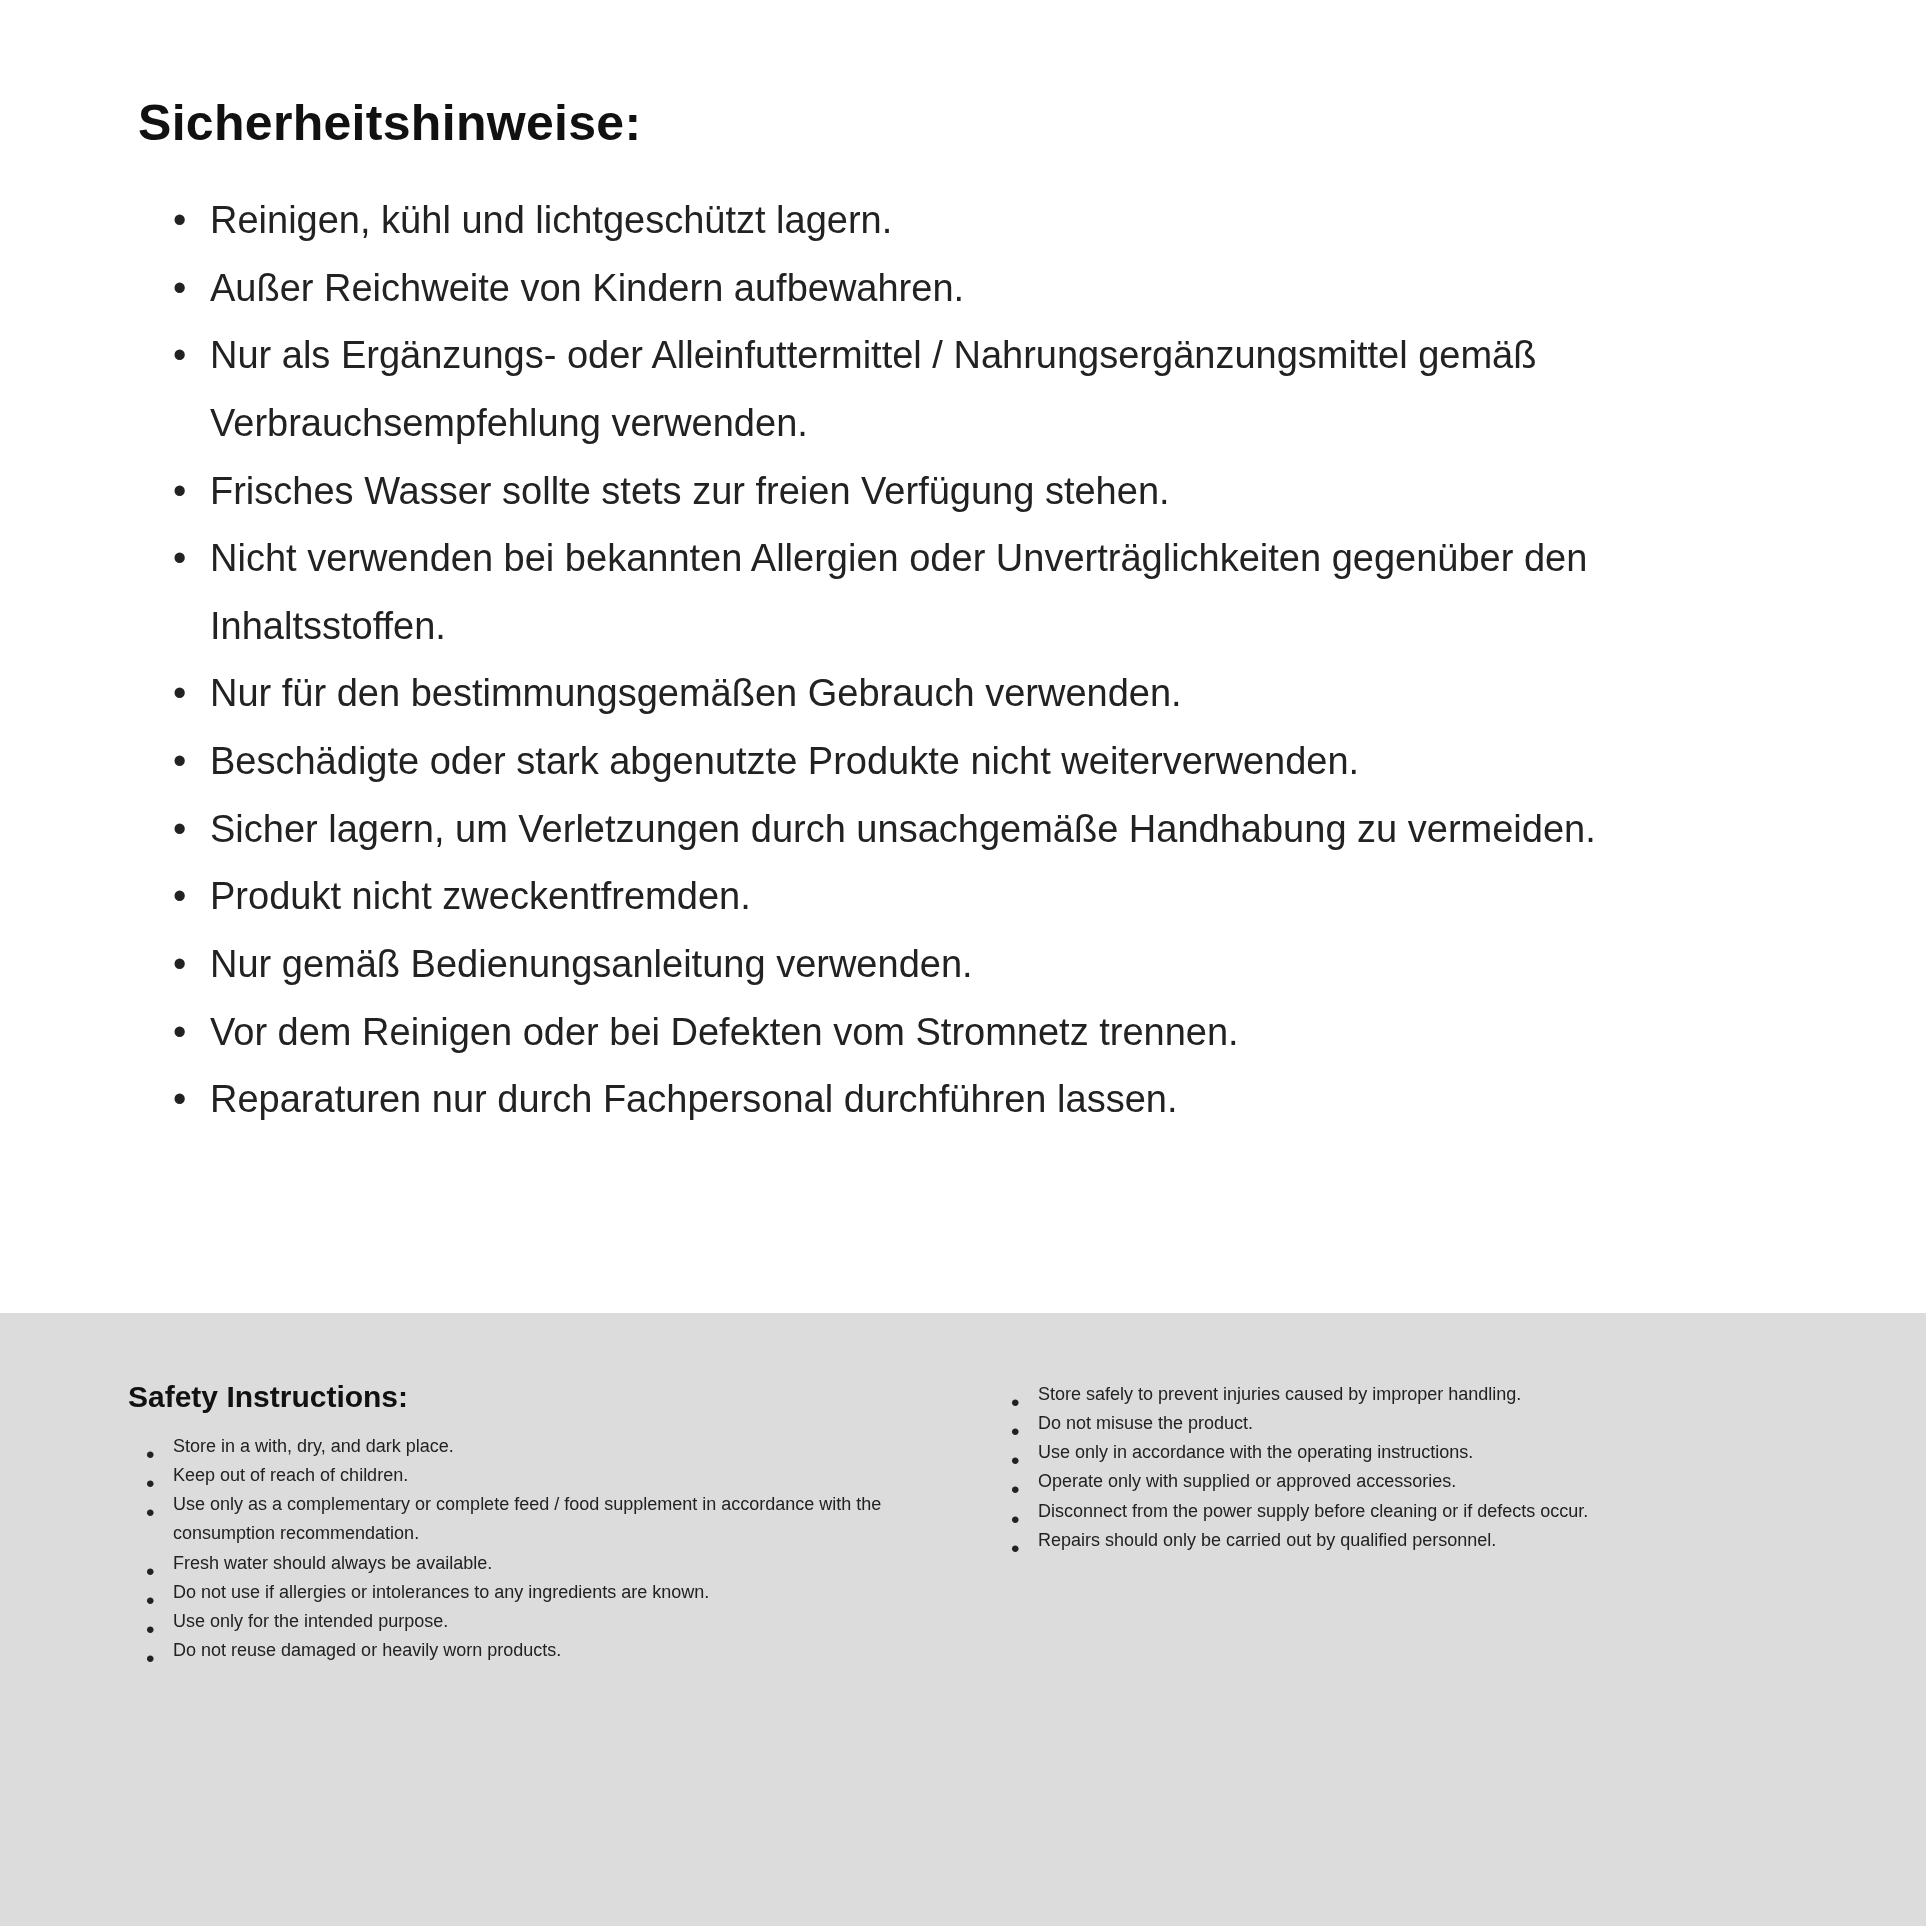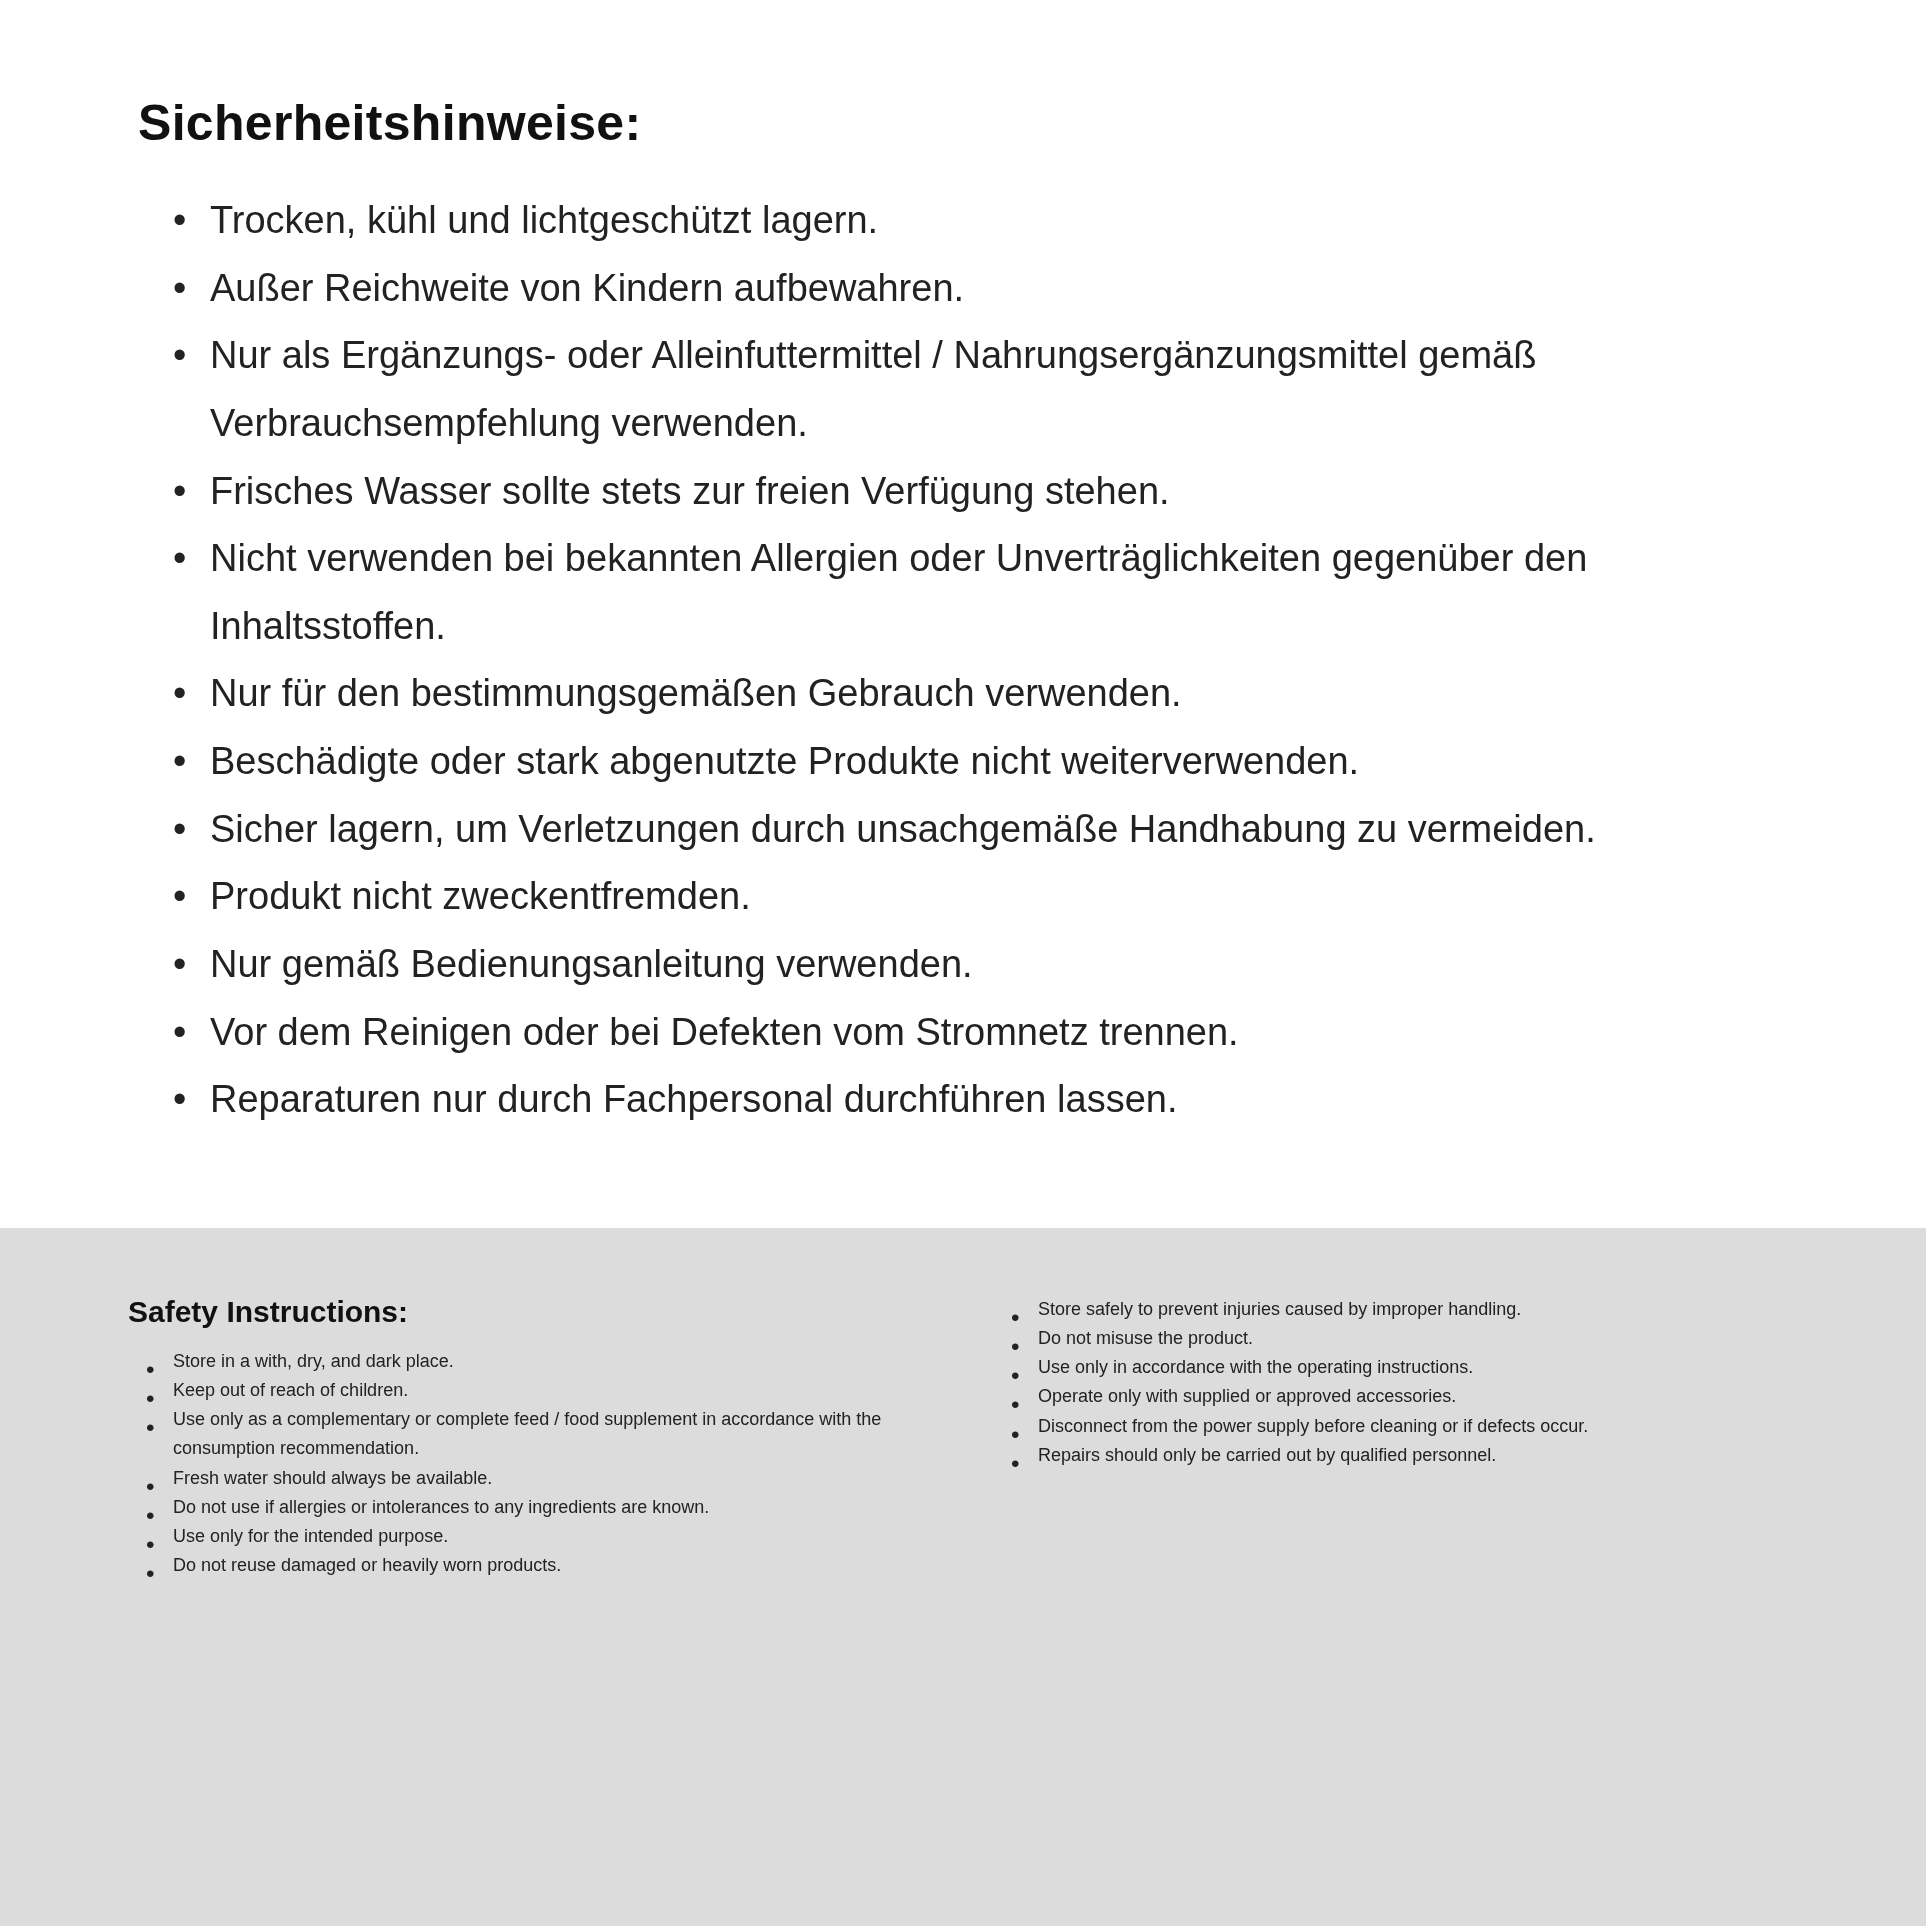--- a/index.html
+++ b/index.html
@@ -47,21 +47,21 @@
     top: 0;
     color: #222222;
   }
 
   
   .english-section {
     position: absolute;
     left: 0;
     bottom: 0;
     width: 1926px;
-    height: 698px;
+    height: 613px;
     background: #dcdcdc;
     box-sizing: border-box;
     padding: 67px 109px 0 128px;
     display: flex;
     gap: 77px;
   }
   .eng-col {
     flex: 1 1 0;
   }
   .eng-heading {
@@ -96,21 +96,21 @@
   }
 </style>
 </head>
 <body>
 
 <div class="page">
 
   <section class="german-section">
     <h1 class="german-heading">Sicherheitshinweise:</h1>
     <ul class="german-list">
-      <li>Trocken, kühl und lichtgeschützt lagern.</li>
+      <li>Reinigen, kühl und lichtgeschützt lagern.</li>
       <li>Außer Reichweite von Kindern aufbewahren.</li>
       <li>Nur als Ergänzungs- oder Alleinfuttermittel / Nahrungsergänzungsmittel gemäß Verbrauchsempfehlung verwenden.</li>
       <li>Frisches Wasser sollte stets zur freien Verfügung stehen.</li>
       <li>Nicht verwenden bei bekannten Allergien oder Unverträglichkeiten gegenüber den Inhaltsstoffen.</li>
       <li>Nur für den bestimmungsgemäßen Gebrauch verwenden.</li>
       <li>Beschädigte oder stark abgenutzte Produkte nicht weiterverwenden.</li>
       <li>Sicher lagern, um Verletzungen durch unsachgemäße Handhabung zu vermeiden.</li>
       <li>Produkt nicht zweckentfremden.</li>
       <li>Nur gemäß Bedienungsanleitung verwenden.</li>
       <li>Vor dem Reinigen oder bei Defekten vom Stromnetz trennen.</li>

